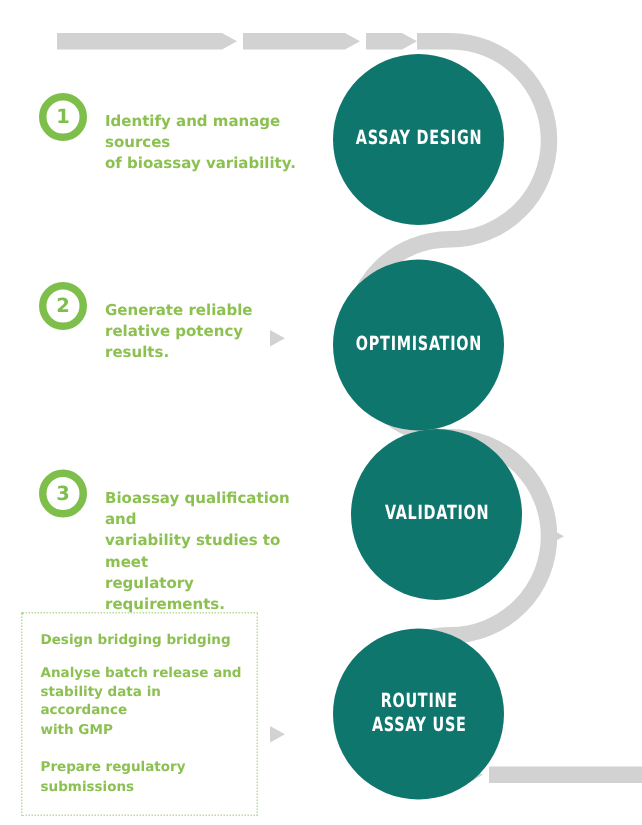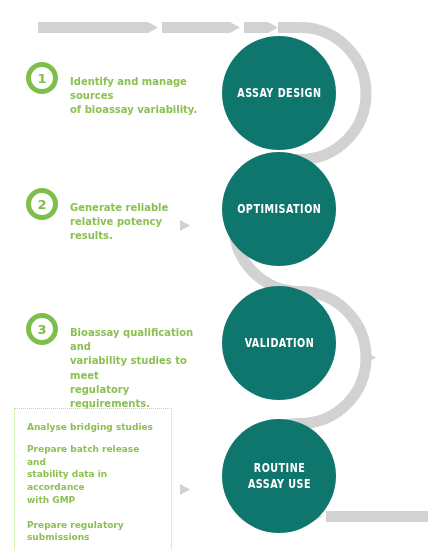--- a/index.html
+++ b/index.html
@@ -48,22 +48,22 @@
     font-family: "DejaVu Sans Condensed", "Liberation Sans Narrow", "Liberation Sans", sans-serif;
     font-weight: 700;
     font-size: 13px;
     letter-spacing: 0.6px;
     line-height: 1.22;
     transform: scaleX(0.82);
     white-space: pre-line;
   }
 
   #circle-assay-design { left: 222px; top: 36px; width: 114px; height: 114px; }
-  #circle-optimisation { left: 222px; top: 152px; width: 114px; height: 114px; }
-  #circle-validation   { left: 222px; top: 286px; width: 114px; height: 114px; text-align: right; }
+  #circle-optimisation { left: 222px; top: 173px; width: 114px; height: 114px; }
+  #circle-validation   { left: 234px; top: 286px; width: 114px; height: 114px; text-align: right; }
   #circle-routine      { left: 222px; top: 419px; width: 114px; height: 114px; }
 
   
   .step-row {
     position: absolute;
     display: flex;
     align-items: flex-start;
     z-index: 4;
   }
   #step-1 { left: 26px; top: 62px; }
@@ -201,20 +201,20 @@
   <div class="step-row" id="step-3">
     <div class="step-badge">
       <span>3</span>
     </div>
     <div class="step-text">Bioassay qualification and
 variability studies to meet
 regulatory requirements.</div>
   </div>
 
   <div id="outcomes-box">
-    <div class="outcome-item">Analyse bridging studies</div>
-    <div class="outcome-item">Prepare batch release and
+    <div class="outcome-item">Design bridging bridging</div>
+    <div class="outcome-item">Analyse batch release and
 stability data in accordance
 with GMP</div>
     <div class="outcome-item">Prepare regulatory submissions</div>
   </div>
 
 </div>
 
 </body></html>

